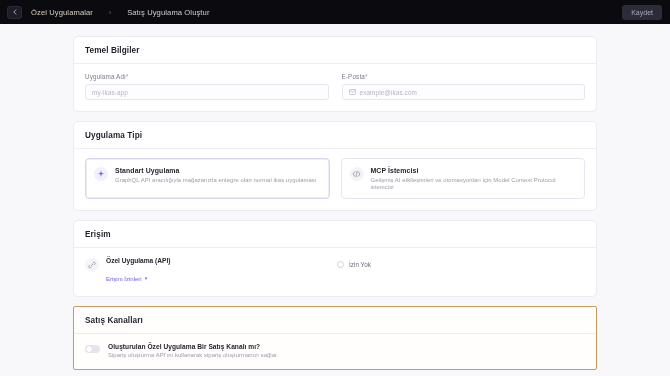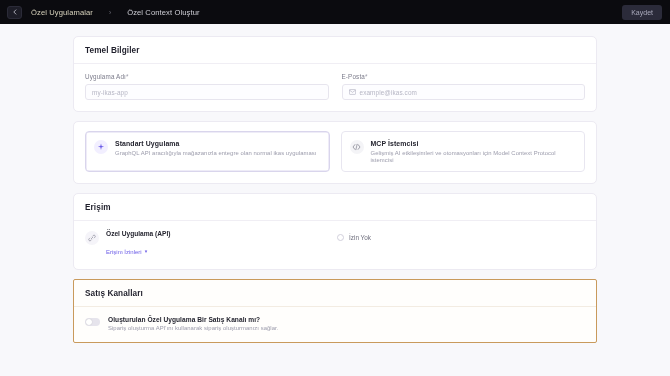--- a/index.html
+++ b/index.html
@@ -142,21 +142,21 @@
 
   <div class="topbar">
     <div class="back-btn">
       <svg width="6" height="6" viewBox="0 0 10 10">
         <path d="M6.5 1.5 L3 5 L6.5 8.5" fill="none" stroke="currentColor" stroke-width="1.3" stroke-linecap="round" stroke-linejoin="round"></path>
       </svg>
     </div>
     <div class="crumbs">
       <span class="crumb">Özel Uygulamalar</span>
       <span class="crumb-sep">›</span>
-      <span class="crumb dim">Özel Context Oluştur</span>
+      <span class="crumb dim">Satış Uygulama Oluştur</span>
     </div>
     <div class="spacer"></div>
     <button class="save-btn">Kaydet</button>
   </div>
 
   <div class="page">
     <div class="wrap">
 
       <div class="card">
         <div class="card-head">
@@ -187,20 +187,23 @@
                 </span>
                 <span class="input-ph">example@ikas.com</span>
               </div>
             </div>
 
           </div>
         </div>
       </div>
 
       <div class="card">
+        <div class="card-head">
+          <div class="card-title">Uygulama Tipi</div>
+        </div>
         <div class="card-body">
           <div class="type-grid">
 
             <div class="type-card selected">
               <div class="type-ico">
                 <svg width="8" height="8" viewBox="0 0 16 16">
                   <path d="M8 1 L9.3 6.1 L14.2 7.4 L9.3 8.7 L8 13.8 L6.7 8.7 L1.8 7.4 L6.7 6.1 Z" fill="currentColor"></path>
                 </svg>
               </div>
               <div class="type-txt">

